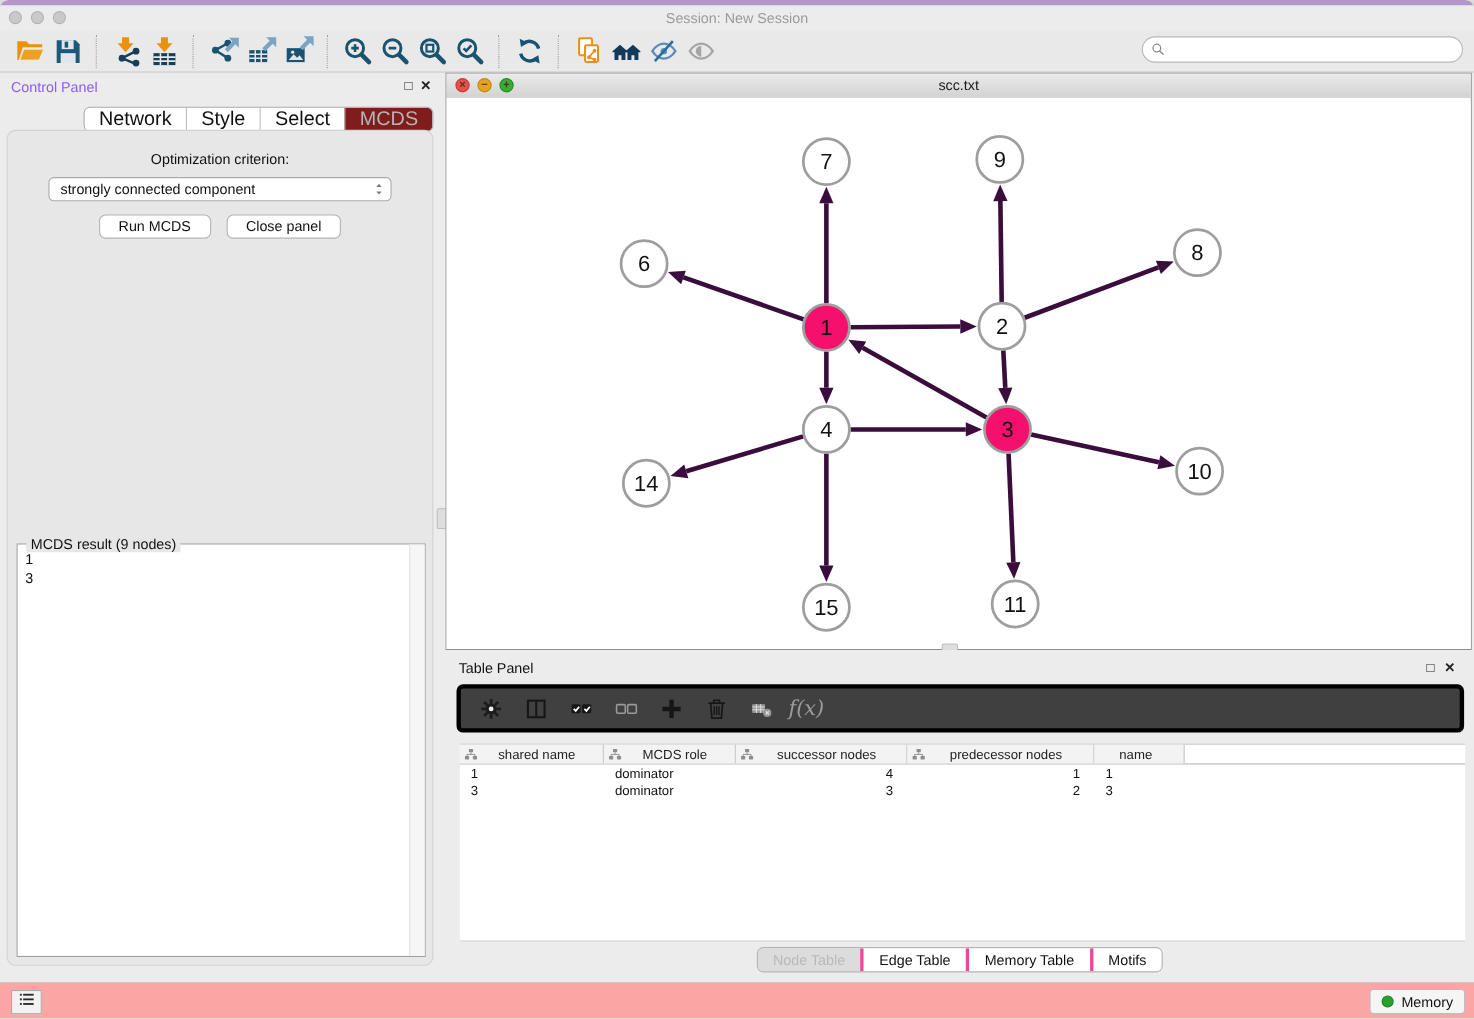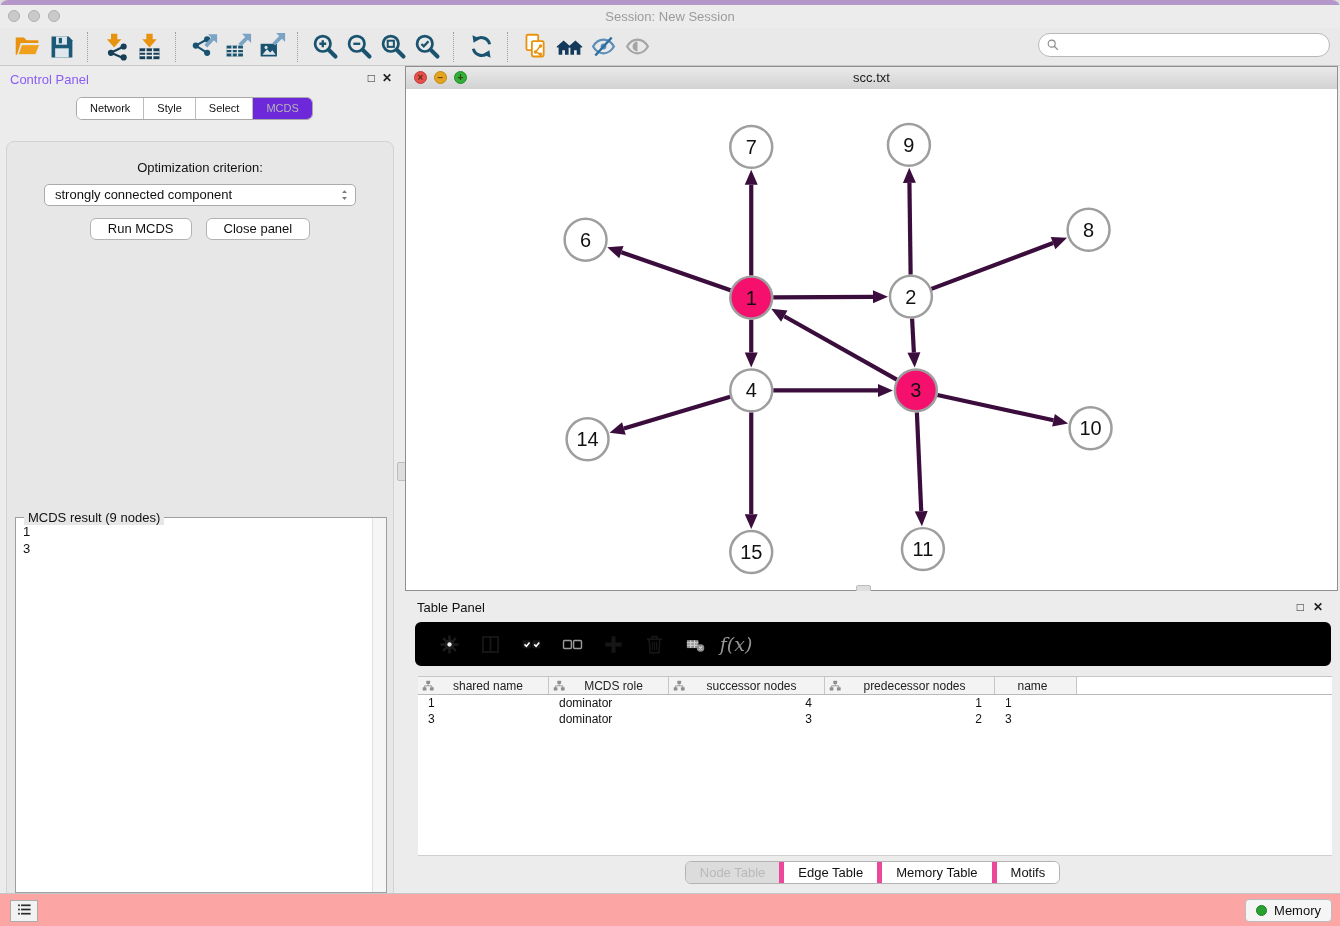--- a/index.html
+++ b/index.html
@@ -27,25 +27,25 @@
   #search-box input{position:absolute;left:26px;top:1px;right:8px;height:18px;border:none;outline:none;
       font-size:12px;background:transparent;font-family:"Liberation Sans",sans-serif;}
   
   #control-panel{position:absolute;left:0;top:66px;width:405px;height:827px;}
   #cp-title{position:absolute;left:10px;top:6px;font-size:13px;color:#8b5cf6;}
   .win-btns{position:absolute;top:6px;font-size:12px;color:#222;cursor:pointer;line-height:13px;}
   .icon-float::before{content:"\25A1";font-weight:bold;}
   .icon-close::before{content:"\2715";font-weight:bold;}
   #cp-tabs{position:absolute;left:76px;top:31px;display:flex;height:21px;border:1px solid #a8a8a8;
       border-radius:6px;overflow:hidden;background:#fff;}
-  .cp-tab{padding:0 13px;font-size:11px;line-height:21px;color:#111;border-left:1px solid #bdbdbd;cursor:pointer;background:#fff;}
+  .cp-tab{padding:0 13px;font-size:18px;line-height:21px;color:#111;border-left:1px solid #bdbdbd;cursor:pointer;background:#fff;}
   .cp-tab:first-child{border-left:none;}
-  .cp-tab.active{background:#6d28d9;color:#b5b5b5;}
+  .cp-tab.active{background:#7f1d1d;color:#b5b5b5;}
   #cp-body{position:absolute;left:6px;top:52px;width:388px;height:760px;background:#e7e7e7;
-      border:1px solid #d2d2d2;border-radius:8px;box-sizing:border-box;margin-top:23px;}
+      border:1px solid #d2d2d2;border-radius:8px;box-sizing:border-box;}
   #opt-label{margin-top:18px;text-align:center;font-size:13px;color:#111;}
   #opt-select{position:relative;width:312px;height:22px;margin:9px auto 0;background:#fff;
       border:1px solid #ababab;border-radius:5px;box-sizing:border-box;cursor:pointer;}
   #opt-select .val{font-size:13px;line-height:20px;padding-left:10px;color:#111;}
   #opt-select svg{position:absolute;right:4px;top:3px;width:13px;height:14px;}
   #cp-buttons{display:flex;justify-content:center;gap:14px;margin-top:12px;}
   .cp-btn{height:22px;line-height:20px;padding:0 17px;background:#fff;border:1px solid #b3b3b3;
       border-radius:6px;font-size:13px;color:#111;cursor:pointer;}
   #result-box{position:absolute;left:8px;top:375px;width:370px;height:374px;border:1px solid #9f9f9f;background:#fff;}
   #result-legend{position:absolute;left:8px;top:-8px;background:#e7e7e7;padding:0 4px;font-size:13px;color:#111;}
@@ -63,39 +63,39 @@
   .t-yellow{left:28px;background:#e3a51f;border:1px solid #c2890f;}
   .t-green{left:48px;background:#33ae39;border:1px solid #1f8d28;}
   .t-red::before{content:"\00D7";} .t-yellow::before{content:"\2212";} .t-green::before{content:"+";}
   #net-title{text-align:center;font-size:13px;line-height:21px;color:#1a1a1a;}
   #net-canvas{position:absolute;left:0;top:22px;right:0;bottom:0;background:#fff;}
   #net-canvas svg{width:100%;height:100%;display:block;}
   #h-grip{position:absolute;left:856px;top:585px;width:13px;height:6px;background:#dedede;border:1px solid #bdbdbd;border-radius:2px;}
   
   #table-panel{position:absolute;left:405px;top:591px;width:935px;height:302px;background:#ececec;}
   #tp-title{position:absolute;left:12px;top:9px;font-size:13px;color:#111;}
-  #tp-toolbar{position:absolute;left:10px;top:31px;width:916px;height:44px;background:#000000;
-      border:7px solid #000000;border-radius:6px;box-sizing:border-box;display:flex;align-items:center;
+  #tp-toolbar{position:absolute;left:10px;top:31px;width:916px;height:44px;background:#404040;
+      border:4px solid #000000;border-radius:6px;box-sizing:border-box;display:flex;align-items:center;
       gap:17px;padding-left:15px;}
   .tp-btn{width:24px;height:24px;display:flex;align-items:center;justify-content:center;cursor:pointer;}
   .tp-btn svg{width:23px;height:23px;}
   .tp-btn.dim{opacity:.9;}
   .fx-glyph{font-family:"DejaVu Serif",serif;font-style:italic;font-size:19px;color:#a7a7a7;}
   #tp-table{position:absolute;left:13px;top:85px;width:914px;height:179px;background:#fff;border-bottom:1px solid #cfcfcf;}
   #tp-head{display:flex;height:19px;border-top:1px solid #c6c6c6;border-bottom:1px solid #b9b9b9;box-sizing:border-box;}
   .th{background:#f3f3f3;border-right:1px solid #c6c6c6;box-sizing:border-box;display:flex;align-items:center;font-size:12px;color:#222;}
   .th svg{width:12px;height:12px;margin-left:4px;flex:none;}
   .th .lbl{flex:1;text-align:center;padding-right:6px;}
   .tr{display:flex;height:16px;}
   .td{font-size:12px;color:#111;box-sizing:border-box;line-height:16px;overflow:hidden;}
   .td.left{padding-left:10px;text-align:left;}
   .td.right{padding-right:13px;text-align:right;}
   #tp-tabs{position:absolute;left:0;right:0;top:270px;display:flex;justify-content:center;}
   #tp-tabgroup{display:flex;border:1px solid #b3b3b3;border-radius:6px;overflow:hidden;height:21px;}
-  .tp-tab{padding:0 14px;font-size:13px;line-height:21px;background:#fff;color:#111;border-left:5px solid #ec4899;cursor:pointer;}
+  .tp-tab{padding:0 14px;font-size:13px;line-height:21px;background:#fff;color:#111;border-left:3px solid #ec4899;cursor:pointer;}
   .tp-tab:first-child{border-left:none;}
   .tp-tab.active{background:#dcdcdc;color:#b9b9b9;}
   
   #status-bar{position:absolute;left:0;top:893px;width:1340px;height:33px;background:#fca5a5;border-top:1px solid #c6c6c6;box-sizing:border-box;}
   #list-btn{position:absolute;left:10px;top:6px;width:28px;height:22px;background:#f2f2f2;border:1px solid #ababab;
       box-sizing:border-box;display:flex;align-items:center;justify-content:center;cursor:pointer;}
   #list-btn svg{width:17px;height:17px;}
   #memory-btn{position:absolute;right:8px;top:5px;height:23px;padding:0 10px;background:#f5f5f5;border:1px solid #bcbcbc;
       border-radius:4px;box-sizing:border-box;display:flex;align-items:center;gap:7px;cursor:pointer;}
   #memory-dot{width:11px;height:11px;border-radius:50%;background:#28a22d;border:1px solid #1e7f24;box-sizing:border-box;}

